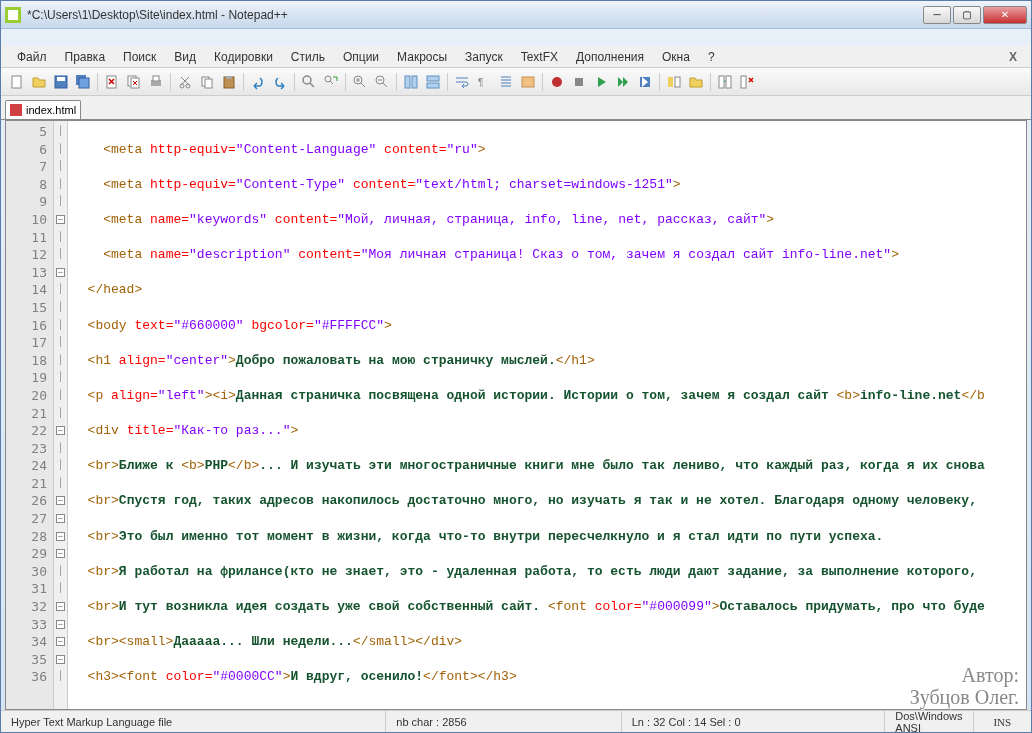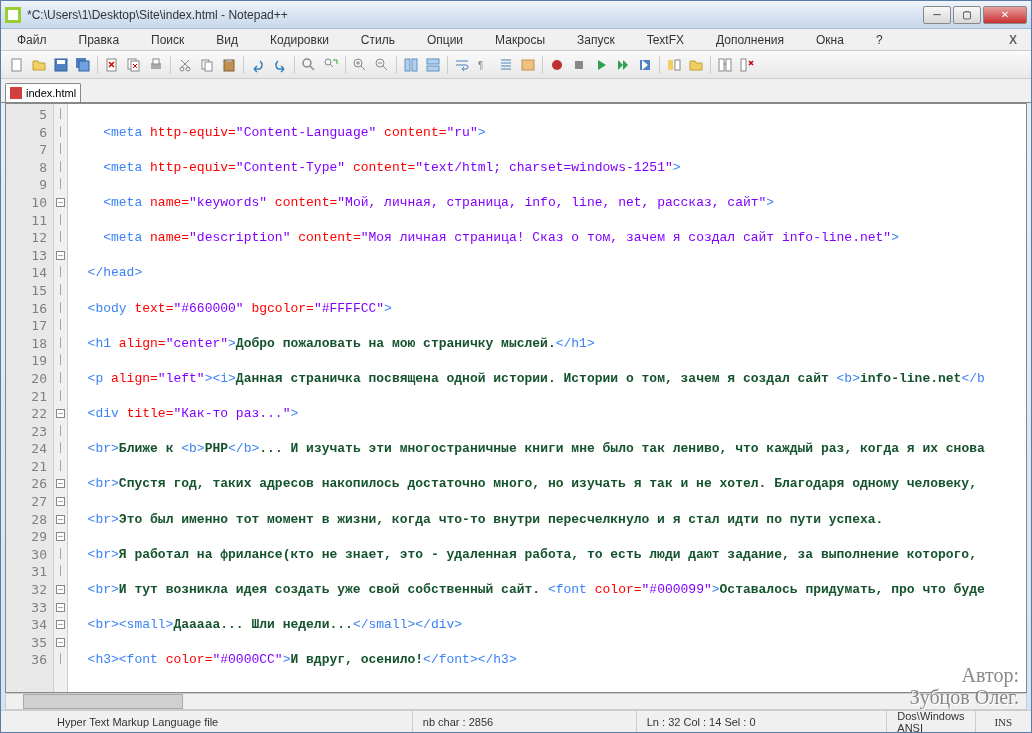--- a/index.html
+++ b/index.html
@@ -6,47 +6,47 @@
 body { font-family: "Segoe UI", Tahoma, sans-serif; font-size: 12px; background: #d4e4f4; overflow: hidden; }
 .window { width: 1032px; height: 733px; background: linear-gradient(to bottom, #e8f0f8 0%, #d4e4f4 100%); border: 1px solid #5a7ca8; position: relative; }
 .titlebar { height: 28px; background: linear-gradient(to bottom, #f0f4fa 0%, #d8e4f2 50%, #c8d8ec 100%); display: flex; align-items: center; padding: 12px 4px; border-bottom: 1px solid #a8bcd8; }
 .titlebar-icon { width: 16px; height: 16px; background: #9ACD32; margin-right: 6px; position: relative; }
 .titlebar-icon::before { content: ""; position: absolute; left: 3px; top: 3px; width: 10px; height: 10px; background: #fff; }
 .titlebar-text { flex: 1; color: #333; font-size: 12px; }
 .win-btns { display: flex; gap: 2px; }
 .win-btn { width: 28px; height: 18px; border: 1px solid #888; border-radius: 2px; display: flex; align-items: center; justify-content: center; font-size: 10px; cursor: pointer; }
 .win-btn.min, .win-btn.max { background: linear-gradient(to bottom, #f8f8f8, #d8d8d8); }
 .win-btn.close { background: linear-gradient(to bottom, #e8a0a0, #c83030); color: #fff; width: 44px; }
-.menubar { height: 22px; background: #f0f0f0; display: flex; align-items: center; padding: 0 8px; gap: 16px; border-bottom: 1px solid #ccc; }
+.menubar { height: 22px; background: #f0f0f0; display: flex; align-items: center; padding: 0 8px; gap: 2px; border-bottom: 1px solid #ccc; margin-top: 17px; }
 .menu-item { padding: 2px 8px; cursor: pointer; color: #333; }
 .close-x { margin-left: auto; padding: 0 6px; cursor: pointer; color: #666; font-weight: bold; }
 .toolbar { height: 28px; background: linear-gradient(to bottom, #fafafa, #e8e8e8); display: flex; align-items: center; padding: 0 6px; gap: 2px; border-bottom: 1px solid #ccc; }
 .tool-btn { width: 20px; height: 20px; display: flex; align-items: center; justify-content: center; cursor: pointer; border-radius: 2px; }
 .tool-sep { width: 1px; height: 18px; background: #ccc; margin: 0 2px; }
 .ico { width: 16px; height: 16px; display: inline-block; }
 .tabs { height: 24px; background: #f0f0f0; display: flex; align-items: flex-end; padding: 0 4px; border-bottom: 1px solid #888; }
 .tab { background: #fff; border: 1px solid #888; border-bottom: none; padding: 3px 4px; display: flex; align-items: center; gap: 4px; font-size: 11px; border-radius: 2px 2px 0 0; }
 .tab-icon { width: 12px; height: 12px; background: #d04040; display: inline-block; }
 .editor-container { display: flex; height: 590px; background: #fff; border: 1px solid #888; margin: 0 4px; }
 .gutter { width: 48px; background: #e8e8e8; border-right: 1px solid #ccc; text-align: right; padding: 2px 0; color: #808080; font-family: Consolas, monospace; font-size: 13px; line-height: 17.6px; }
 .gutter div { padding-right: 6px; }
 .fold-gutter { width: 14px; background: #f0f0f0; border-right: 1px solid #ccc; font-family: monospace; font-size: 9px; color: #888; line-height: 17.6px; padding-top: 2px; }
 .fold-gutter div { text-align: center; height: 17.6px; }
 .fold-box { display: inline-block; width: 9px; height: 9px; border: 1px solid #888; background: #fff; line-height: 7px; font-size: 9px; text-align: center; cursor: pointer; margin-top: 4px; }
 .code { flex: 1; font-family: Consolas, "Courier New", monospace; font-size: 13px; line-height: 17.6px; padding: 2px 4px; white-space: pre; overflow: hidden; color: #000; position: relative; }
 .code .line { height: 17.6px; }
-.t { color: #3b82f6; }
+.t { color: #a16207; }
 .a { color: #ff0000; }
 .v { color: #8000ff; }
 .tx { color: #14532d; font-weight: bold; }
 .hscroll { height: 17px; background: #f0f0f0; border: 1px solid #ccc; margin: 0 4px; position: relative; }
 .hscroll-thumb { position: absolute; left: 17px; top: 0; width: 160px; height: 15px; background: #d0d0d0; border: 1px solid #aaa; }
 .statusbar { position: absolute; bottom: 0; left: 0; right: 0; height: 22px; background: #f0f0f0; border-top: 1px solid #ccc; display: flex; align-items: center; font-size: 11px; color: #333; }
 .status-cell { padding: 0 10px; border-right: 1px solid #ccc; height: 100%; display: flex; align-items: center; }
-.sc1 { width: 410px; margin-left: 46px; }
+.sc1 { width: 410px; }
 .sc2 { width: 250px; }
 .sc3 { width: 280px; }
 .sc4 { flex: 1; }
 .sc5 { width: 60px; justify-content: center; border-right: none; font-family: Liberation Serif, serif; }
 .watermark { position: absolute; bottom: 24px; right: 12px; font-family: "Comic Sans MS", cursive; font-size: 20px; color: #888; text-align: right; line-height: 1.1; text-shadow: 1px 1px 0 #fff; pointer-events: none; }
 </style>
 </head>
 <body>
 
 <div class="window">

